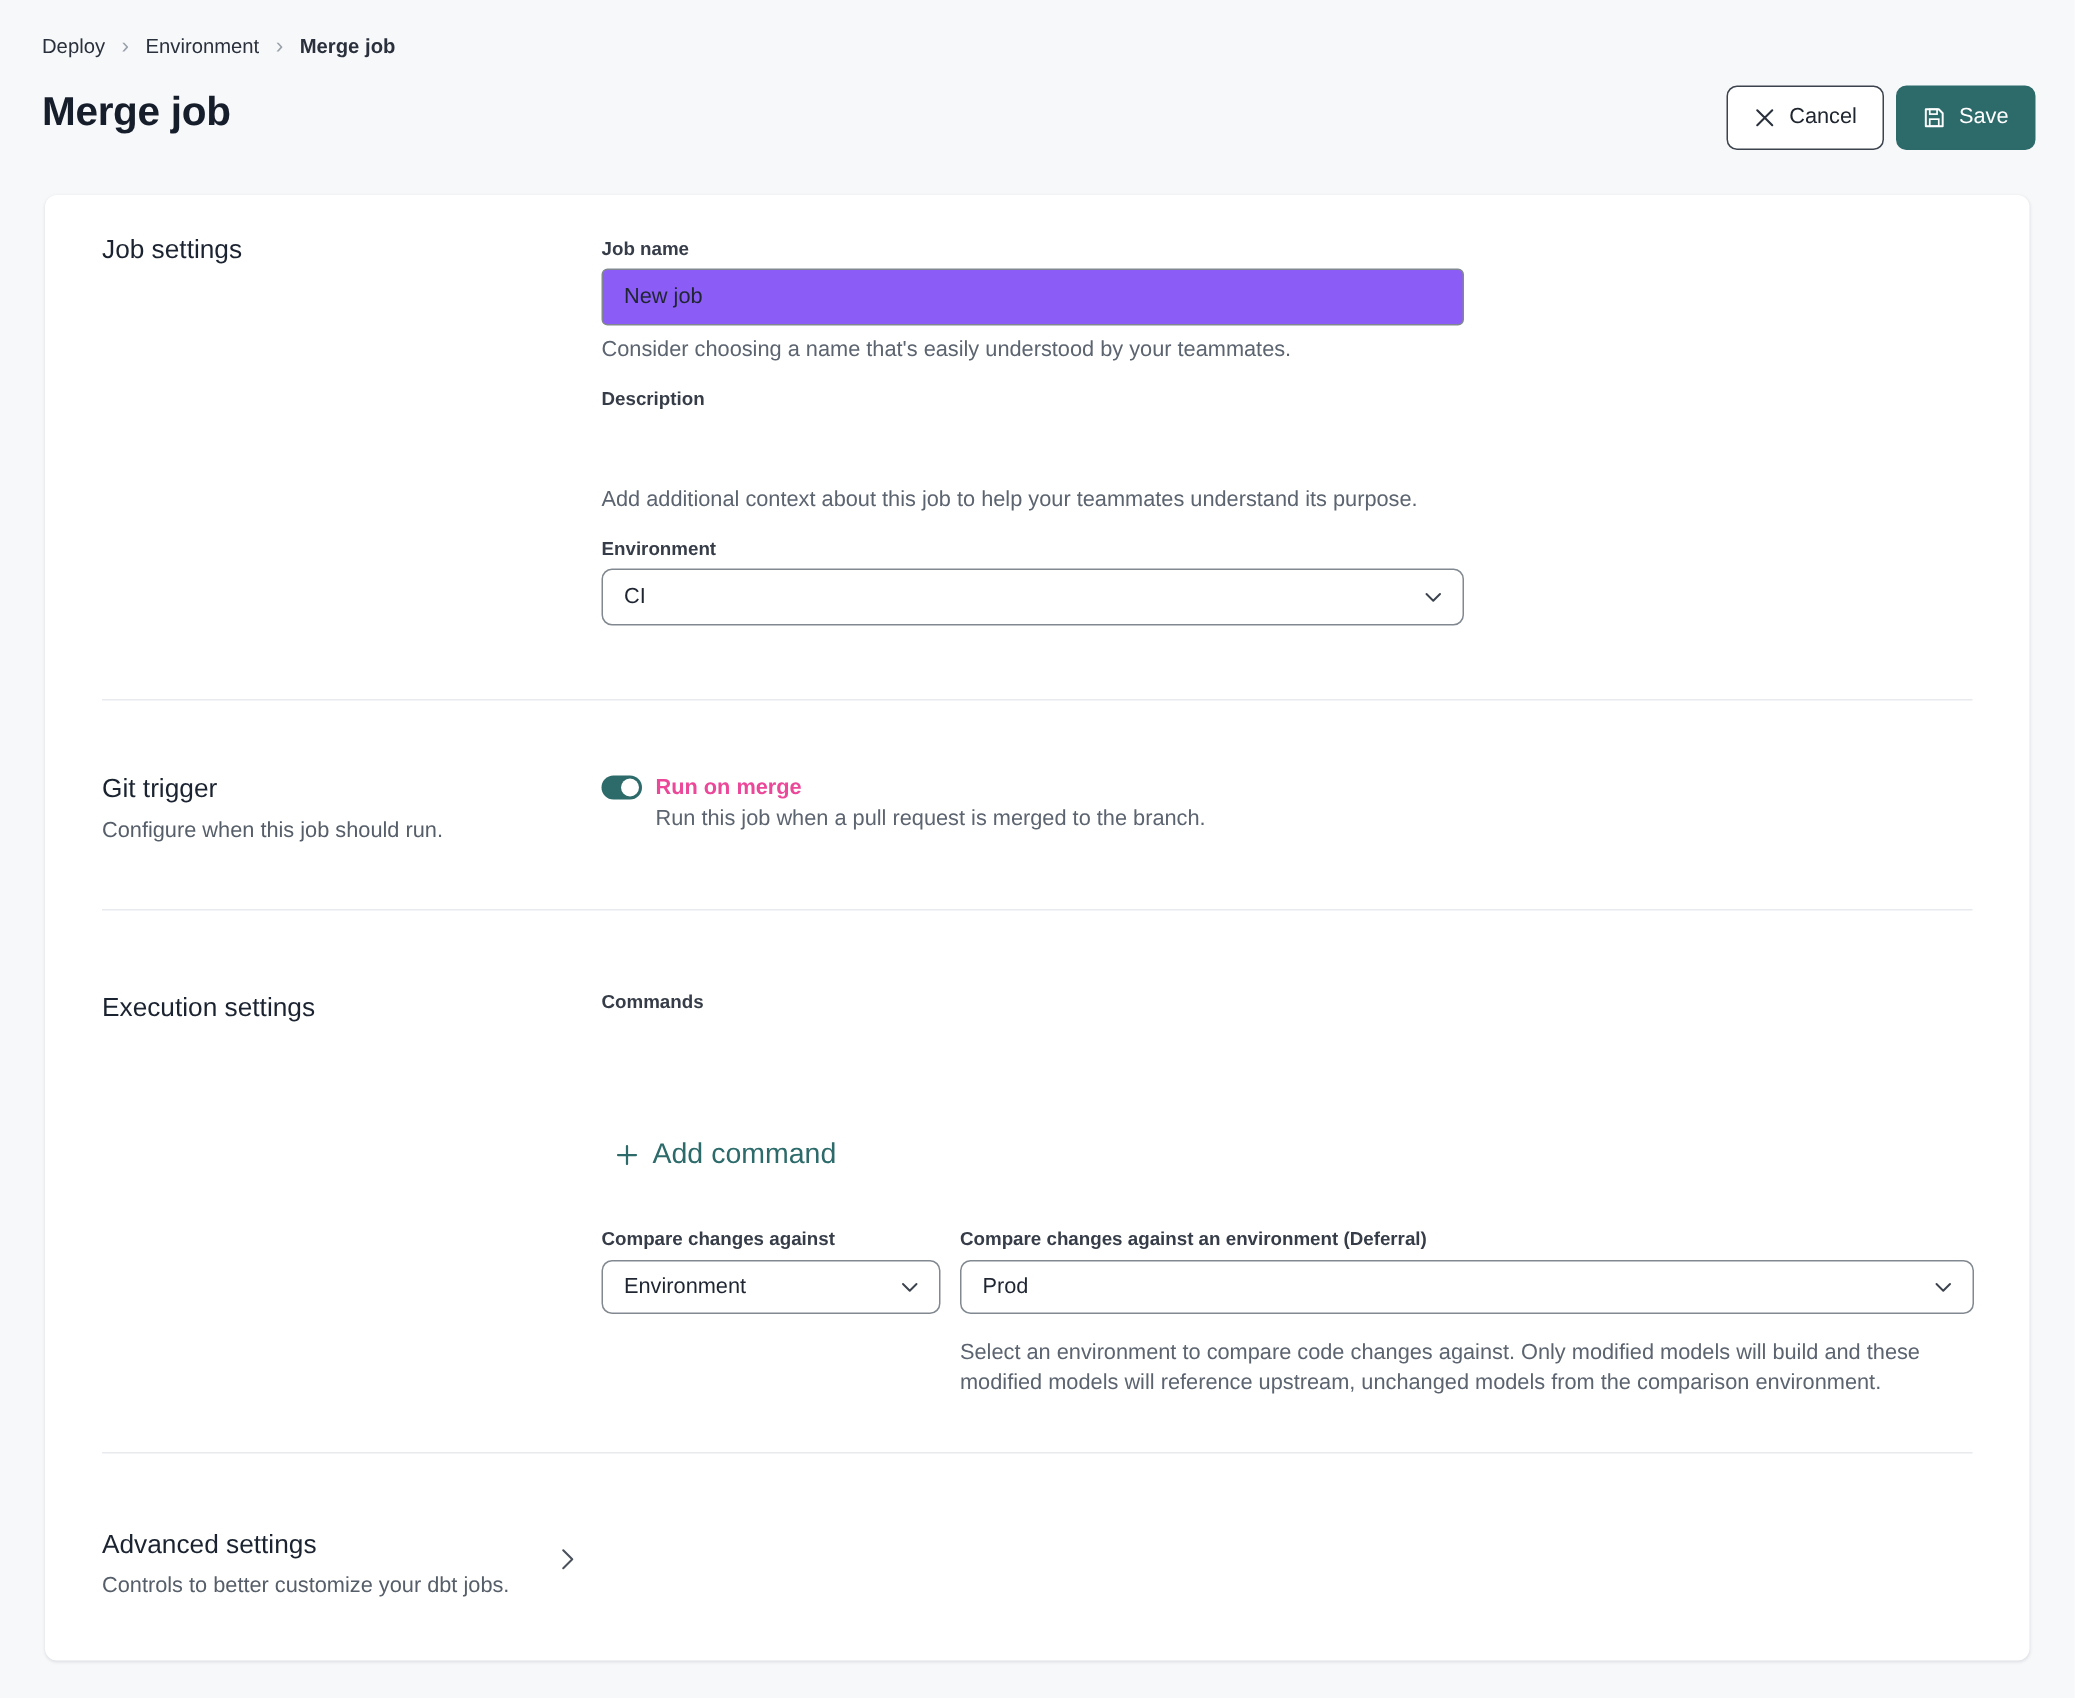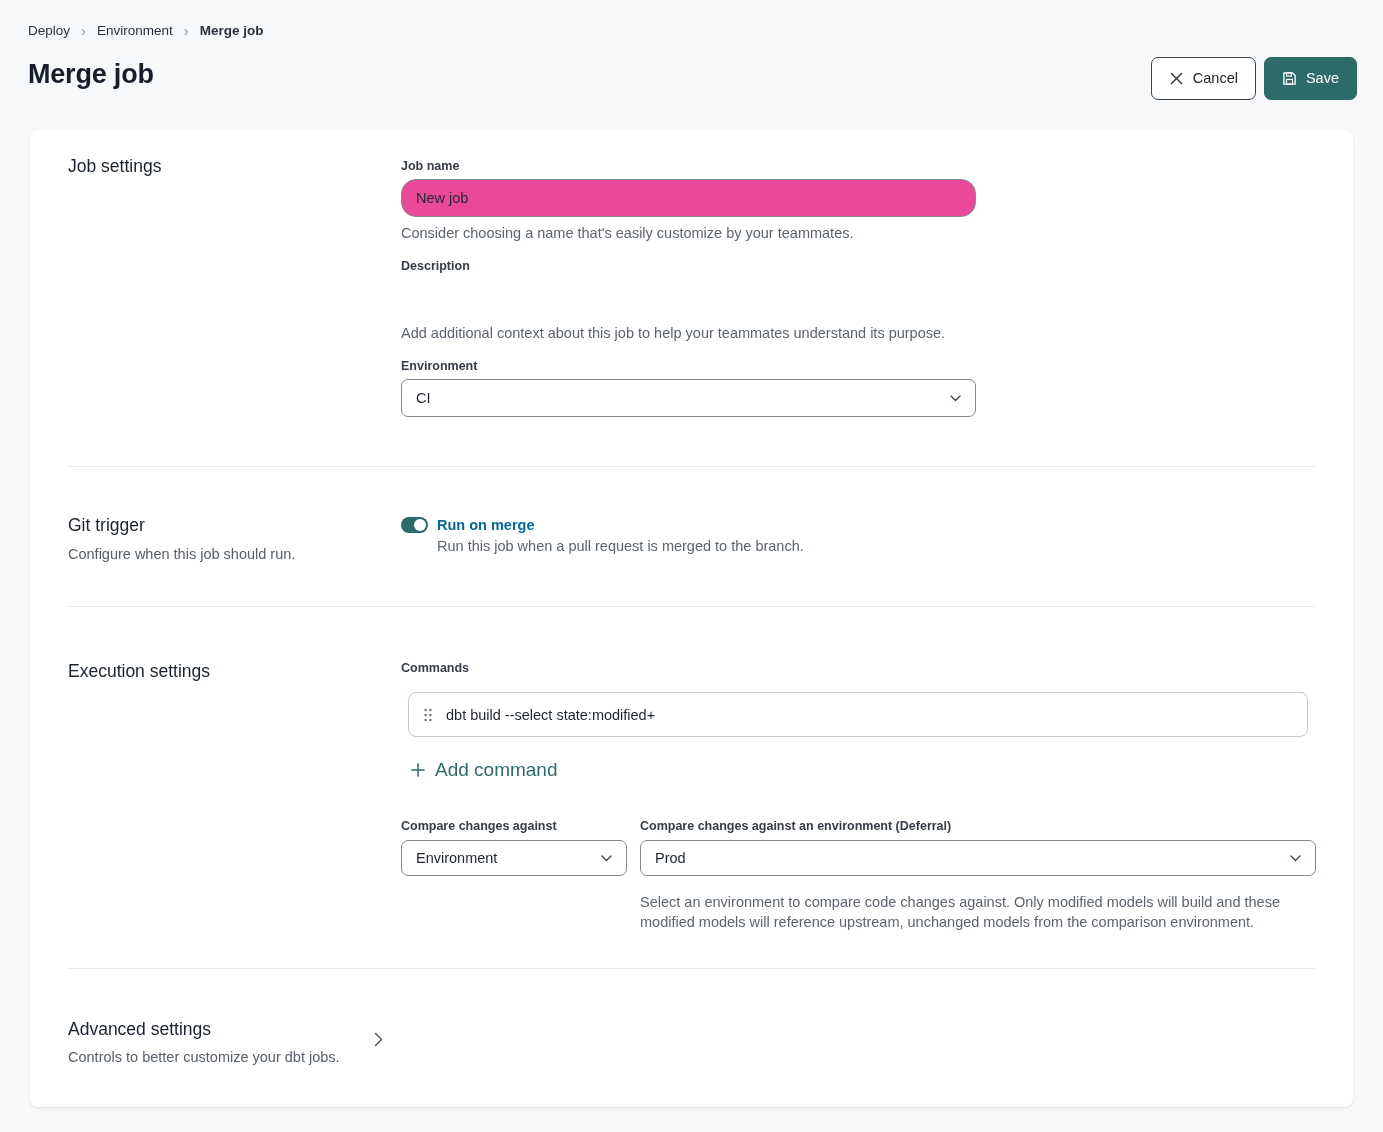--- a/index.html
+++ b/index.html
@@ -51,44 +51,44 @@
   .card > * { position: absolute; }
 
   .section-heading { margin: 0; font-size: 17.5px; font-weight: 400; color: #1b2330; }
   .section-sub { font-size: 14.5px; color: #565e69; }
 
   .field-label { font-size: 12.5px; font-weight: 700; color: #363d48; }
   .optional-tag { font-size: 12.5px; color: #4a515c; width: 575px; left: 371px; text-align: right; }
 
   .text-input {
     left: 371px; width: 575px; height: 38px;
-    border: 1px solid #81888f; border-radius: 15px;
+    border: 1px solid #81888f; border-radius: 4px;
     padding: 0 14px; font-size: 14.5px; color: #1f2632;
-    font-family: inherit; background: #ec4899; outline: none;
+    font-family: inherit; background: #8b5cf6; outline: none;
   }
   .helper { font-size: 14.5px; color: #5c6470; }
 
   .select {
     height: 38px; border: 1px solid #81888f; border-radius: 7px;
     padding: 0 14px; font-size: 14.5px; color: #1f2632; background: #fff;
     display: flex; align-items: center; justify-content: space-between;
     cursor: pointer;
   }
 
   .divider { left: 38px; width: 1247px; height: 1px; background: #e8eaed; }
 
   .toggle {
     left: 371px; top: 387px; width: 27px; height: 16px;
     border-radius: 9px; background: #2d6a6a; cursor: pointer;
   }
   .toggle .knob {
     position: absolute; top: 2px; right: 2px;
     width: 12px; height: 12px; border-radius: 50%; background: #fff;
   }
-  .toggle-label { font-size: 14.5px; font-weight: 700; color: #0369a1; }
+  .toggle-label { font-size: 14.5px; font-weight: 700; color: #ec4899; }
   .toggle-desc  { font-size: 14.5px; color: #5c6470; }
 
   .command-row {
     left: 378px; top: 562px; width: 900px; height: 45px;
     border: 1px solid #c5c9ce; border-radius: 8px; background: #fff;
     display: flex; align-items: center; gap: 14px; padding: 0 15px;
   }
   .command-text { font-size: 14.5px; color: #1f2632; }
   .drag-handle { display: inline-flex; cursor: grab; }
 
@@ -135,21 +135,21 @@
       <span>Save</span>
     </button>
   </div>
 
   <div class="card">
 
     <h2 class="section-heading" style="left:38px; top:26px;">Job settings</h2>
 
     <label class="field-label" style="left:371px; top:29px;">Job name</label>
     <input class="text-input" style="top: 49px;" type="text" value="New job">
-    <div class="helper" style="left:371px; top:95px;">Consider choosing a name that's easily customize by your teammates.</div>
+    <div class="helper" style="left:371px; top:95px;">Consider choosing a name that's easily understood by your teammates.</div>
 
     <label class="field-label" style="left:371px; top:129px;">Description</label>
     <div class="helper" style="left:371px; top:195px;">Add additional context about this job to help your teammates understand its purpose.</div>
 
     <label class="field-label" style="left:371px; top:229px;">Environment</label>
     <div class="select" style="left:371px; top:249px; width:575px;">
       <span>CI</span>
       <span style="display:inline-flex;">
         <svg width="11" height="7" viewBox="0 0 11 7">
             <path d="M1 1 L5.5 5.5 L10 1" fill="none" stroke="#3c434d" stroke-width="1.3" stroke-linecap="round" stroke-linejoin="round"></path>
@@ -167,33 +167,20 @@
     </div>
     <div class="toggle-label" style="left:407px; top:387px;">Run on merge</div>
     <div class="toggle-desc" style="left:407px; top:408px;">Run this job when a pull request is merged to the branch.</div>
 
     <div class="divider" style="top:476px;"></div>
 
     <h2 class="section-heading" style="left:38px; top:531px;">Execution settings</h2>
 
     <label class="field-label" style="left:371px; top:531px;">Commands</label>
 
-    <div class="command-row">
-      <span class="drag-handle">
-        <svg width="8" height="14" viewBox="0 0 8 14">
-          <circle cx="1.6" cy="2" r="1.25" fill="#6b7280"></circle>
-            <circle cx="6.4" cy="2" r="1.25" fill="#6b7280"></circle>
-          <circle cx="1.6" cy="7" r="1.25" fill="#6b7280"></circle>
-            <circle cx="6.4" cy="7" r="1.25" fill="#6b7280"></circle>
-          <circle cx="1.6" cy="12" r="1.25" fill="#6b7280"></circle>
-            <circle cx="6.4" cy="12" r="1.25" fill="#6b7280"></circle>
-        </svg>
-      </span>
-      <span class="command-text">dbt build --select state:modified+</span>
-    </div>
 
     <button class="add-command">
       <span style="display:inline-flex;">
         <svg width="14" height="14" viewBox="0 0 14 14">
             <path d="M7 1 V13 M1 7 H13" stroke="#2d6a6a" stroke-width="1.5" stroke-linecap="round"></path>
           </svg>
       </span>
       <span>Add command</span>
     </button>
 

